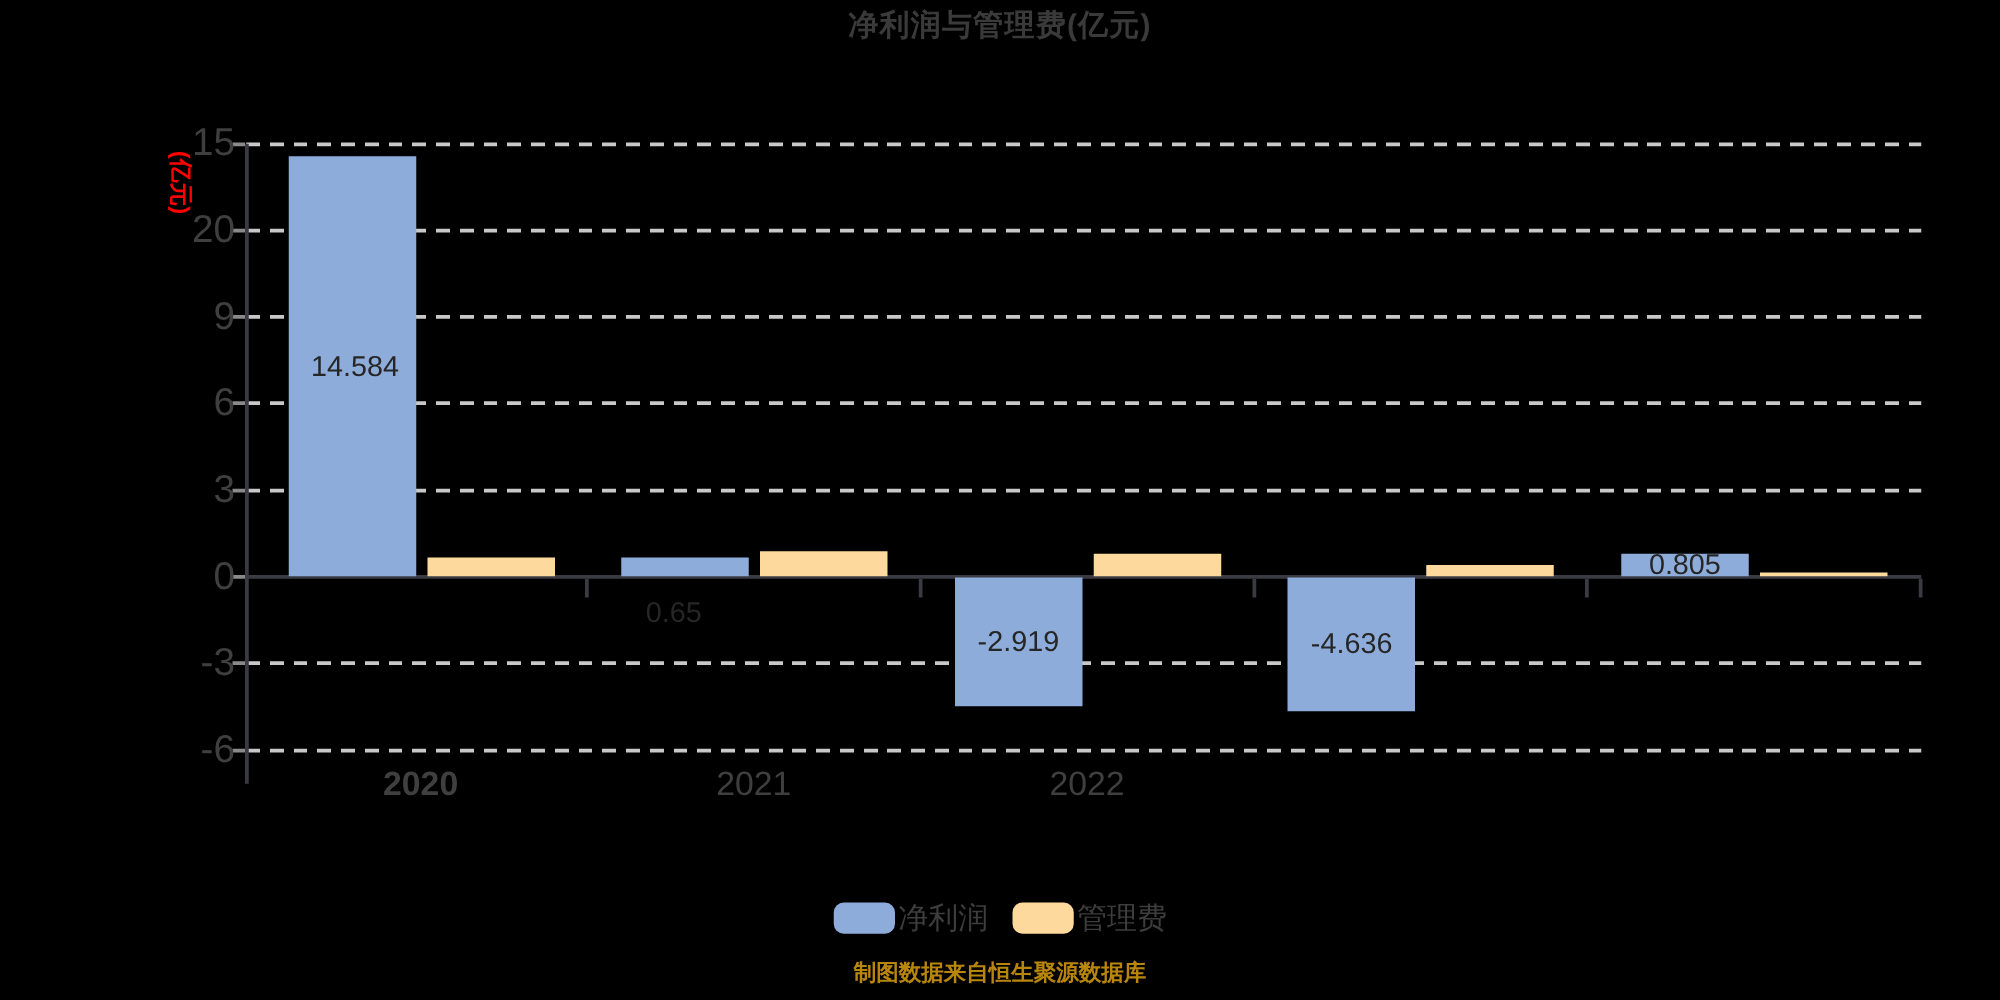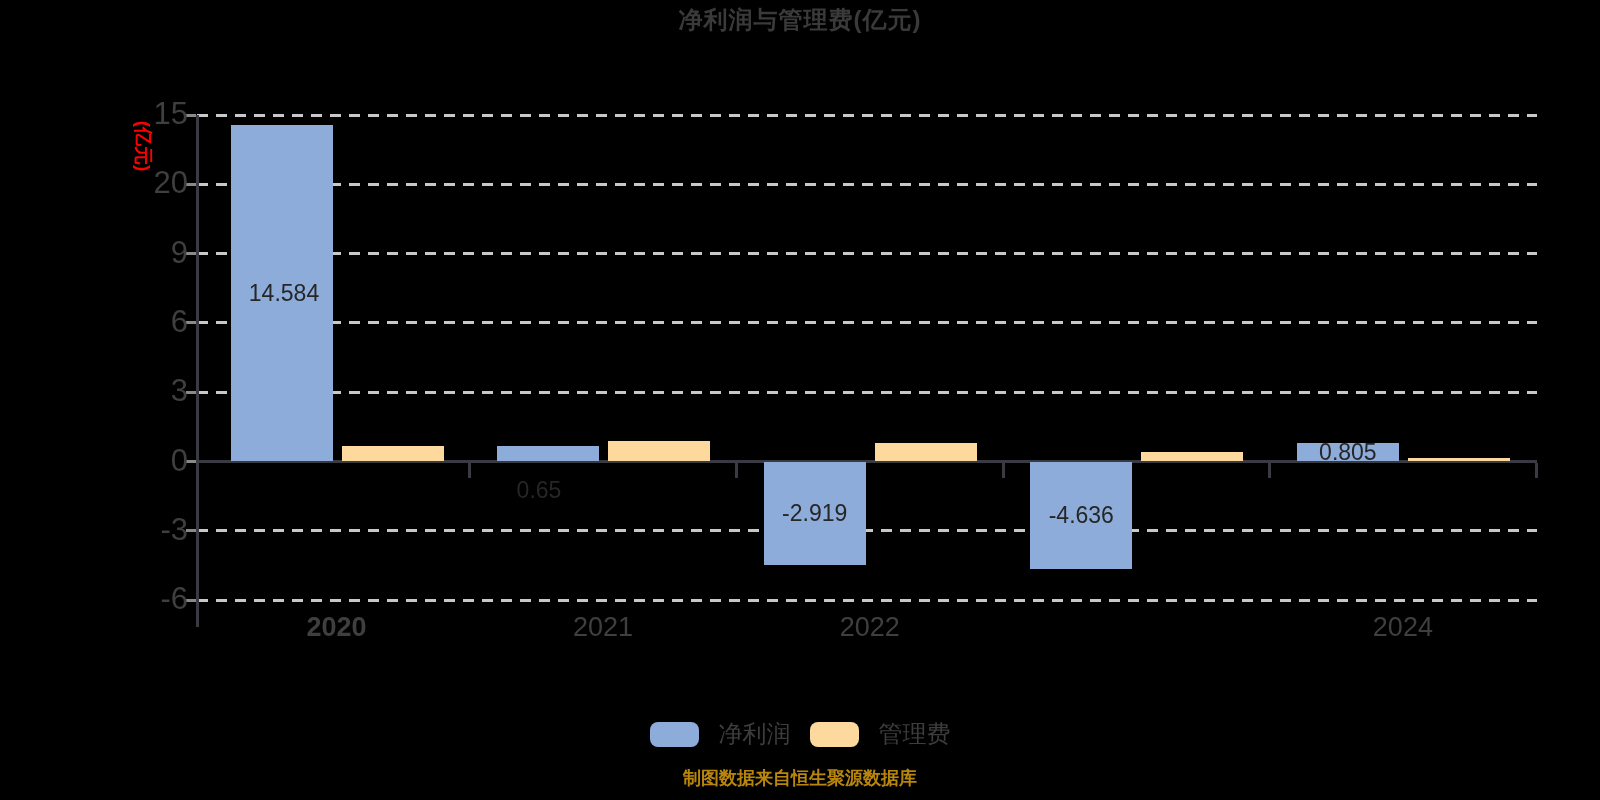--- a/index.html
+++ b/index.html
@@ -18,21 +18,21 @@
   .xtickmark{position:absolute;width:3px;height:15px;background:#3a3a43;}
   .yticklabel{position:absolute;width:110px;text-align:right;font-size:31px;
               color:#3f3f3f;transform:translateY(-52%);}
   .xticklabel{position:absolute;width:200px;text-align:center;font-size:27px;
               color:#3f3f3f;transform:translateX(-50%);}
   .bar{position:absolute;}
   .barlabel{position:absolute;transform:translate(-50%,-50%);font-size:23px;
             color:#262626;white-space:nowrap;}
   .legend{position:absolute;left:0;top:716px;width:1600px;height:36px;
           display:flex;justify-content:center;align-items:center;gap:19px;}
-  .legend-item{display:flex;align-items:center;gap:20px;cursor:default;}
+  .legend-item{display:flex;align-items:center;gap:3px;cursor:default;}
   .legend-swatch{width:49px;height:25px;border-radius:8px;}
   .legend-label{font-size:24px;color:#3d3d3d;}
   .source{position:absolute;left:0;top:766px;width:1600px;text-align:center;
           font-size:18px;font-weight:bold;color:#b8860b;}
 </style>
 </head>
 <body>
 
 <div class="chart">
   <div class="title">净利润与管理费(亿元)</div>
@@ -79,21 +79,20 @@
       <div class="bar" style="left: 1296.9px; top: 442.904px; width: 102px; height: 18.5955px; background: rgb(141, 172, 218);"></div>
       <div class="barlabel" style="left: 1347.9px; top: 452.202px;">0.805</div>
       <div class="bar" style="left: 341.5px; top: 446.485px; width: 102px; height: 15.015px; background: rgb(253, 217, 158);"></div>
       <div class="bar" style="left: 608.1px; top: 440.71px; width: 102px; height: 20.79px; background: rgb(253, 217, 158);"></div>
       <div class="bar" style="left: 874.7px; top: 443.482px; width: 102px; height: 18.018px; background: rgb(253, 217, 158);"></div>
       <div class="bar" style="left: 1141.3px; top: 451.798px; width: 102px; height: 9.702px; background: rgb(253, 217, 158);"></div>
       <div class="bar" style="left: 1407.9px; top: 458.035px; width: 102px; height: 3.465px; background: rgb(253, 217, 158);"></div>
       <div class="xticklabel" style="left: 336.5px; top: 612px; font-weight: bold;">2020</div>
       <div class="xticklabel" style="left: 603.1px; top: 612px;">2021</div>
       <div class="xticklabel" style="left: 869.7px; top: 612px;">2022</div>
-      <div class="xticklabel" style="left: 1402.9px; top: 612px;">2024</div>
     </div>
   <div class="legend" id="legend">
       <div class="legend-item">
         <div class="legend-swatch" style="background: rgb(141, 172, 218);"></div>
         <div class="legend-label">净利润</div>
       </div>
       <div class="legend-item">
         <div class="legend-swatch" style="background: rgb(253, 217, 158);"></div>
         <div class="legend-label">管理费</div>
       </div>

